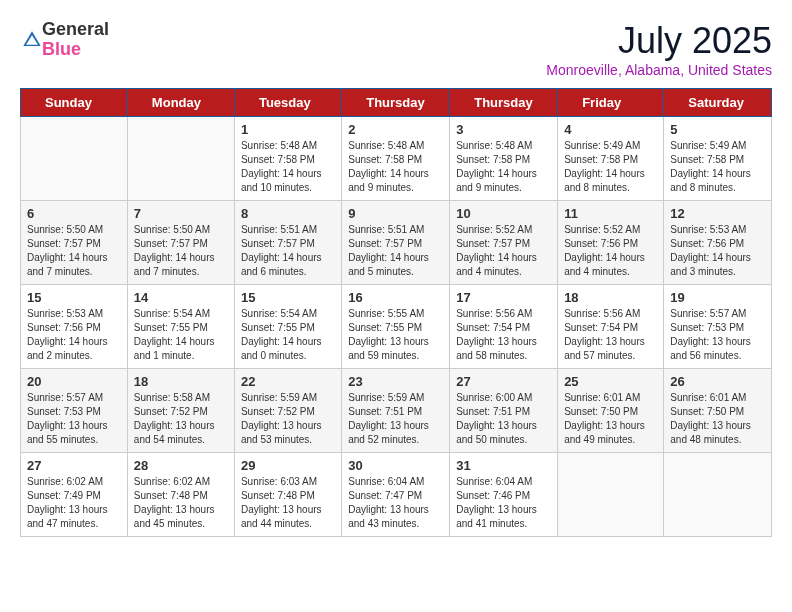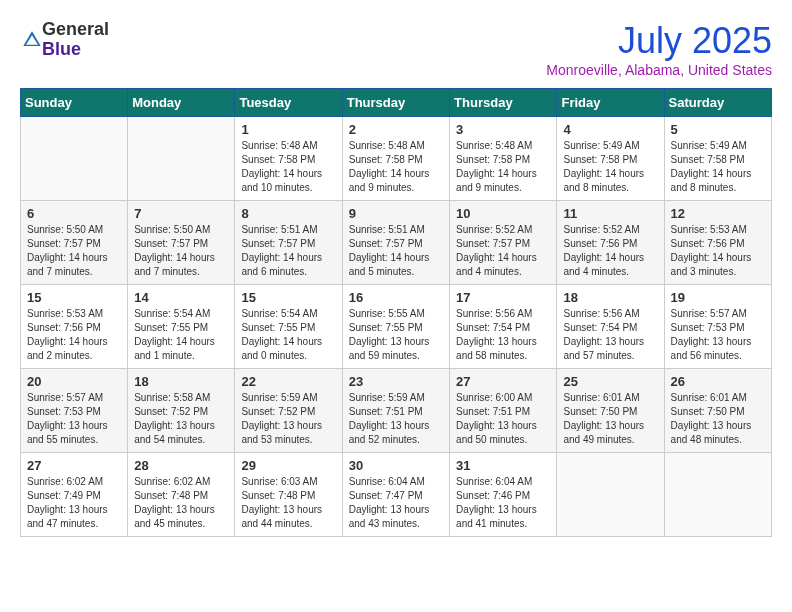--- a/index.html
+++ b/index.html
@@ -26,49 +26,49 @@
       line-height: 1.1;
     }
     .logo-general {
       font-size: 18px;
       font-weight: bold;
       color: #333;
     }
     .logo-blue {
       font-size: 18px;
       font-weight: bold;
-      color: #4c1d95;
+      color: #ec4899;
     }
     .logo-icon {
       width: 20px;
       height: 20px;
       margin-left: 2px;
     }
     .title-area {
       text-align: right;
     }
     .month-title {
       font-size: 36px;
-      color: #1d4ed8;
+      color: #0f172a;
       font-weight: normal;
     }
     .location {
       font-size: 14px;
       color: #a21caf;
     }
     .calendar {
       width: 100%;
       border-collapse: collapse;
       border: 1px solid #ccc;
     }
     .calendar th {
-      background-color: #0f766e;
+      background-color: #b91c1c;
       color: white;
       text-align: left;
-      padding: 6px 4px;
+      padding: 6px 24px;
       font-size: 13px;
       border: 1px solid #1a5a9a;
     }
     .calendar td {
       vertical-align: top;
       padding: 5px 6px;
       border: 1px solid #ccc;
       width: 108px;
       min-height: 80px;
       background: #fff;

